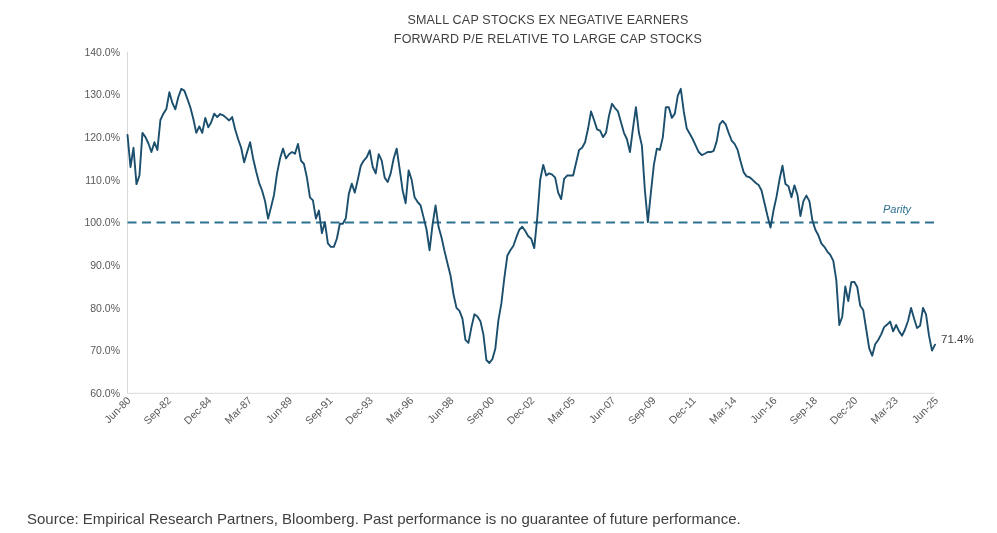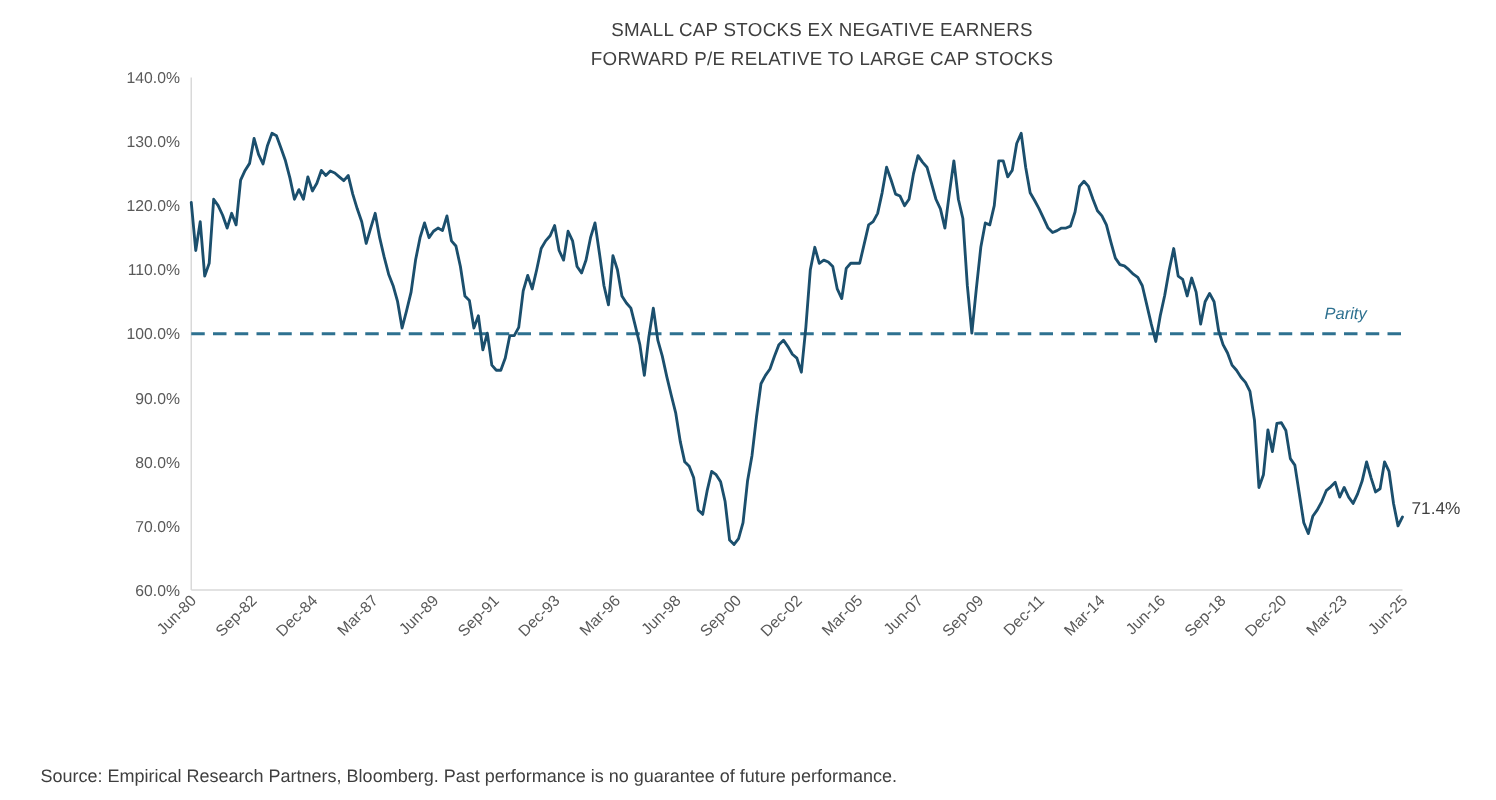--- a/index.html
+++ b/index.html
@@ -10,21 +10,21 @@
   }
   #chart-card{position:absolute;left:0;top:0;width:997px;height:527px;background:#fff;}
   #chart-title{
     position:absolute;left:0;top:11px;width:1100px;text-align:left;
     font-size:12.5px;line-height:18.5px;font-weight:400;color:#3f3f3f;
     letter-spacing:.2px;
   }
   #chart-title div{width:1096px;text-align:center;}
   #source-note{
     position:absolute;left:27px;top:510px;
-    font-size:12px;color:#3f3f3f;white-space:nowrap;
+    font-size:15px;color:#3f3f3f;white-space:nowrap;
   }
   svg{position:absolute;left:0;top:0;}
   .tick-text{font-family:"Liberation Sans", sans-serif;font-size:10.5px;fill:#595959;}
   .xtick-text{font-family:"Liberation Sans", sans-serif;font-size:10.5px;fill:#595959;}
   .parity-text{font-family:"Liberation Sans", sans-serif;font-size:11px;font-style:italic;fill:#2e7190;}
   .endlabel-text{font-family:"Liberation Sans", sans-serif;font-size:11.5px;fill:#3f3f3f;}
 </style>
 </head>
 <body>
 

